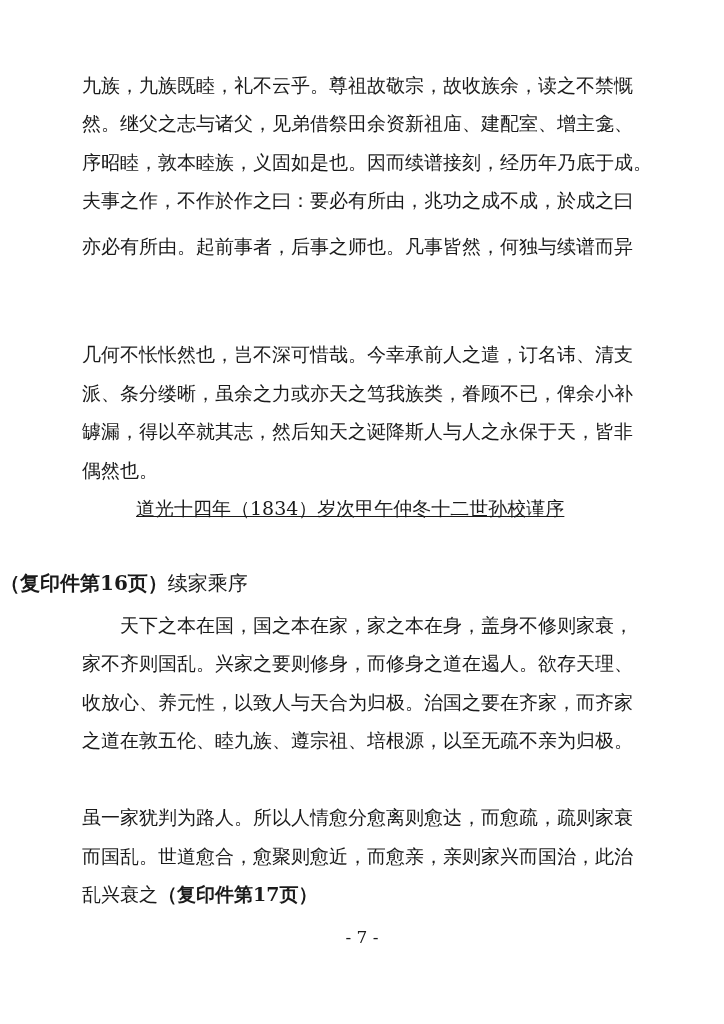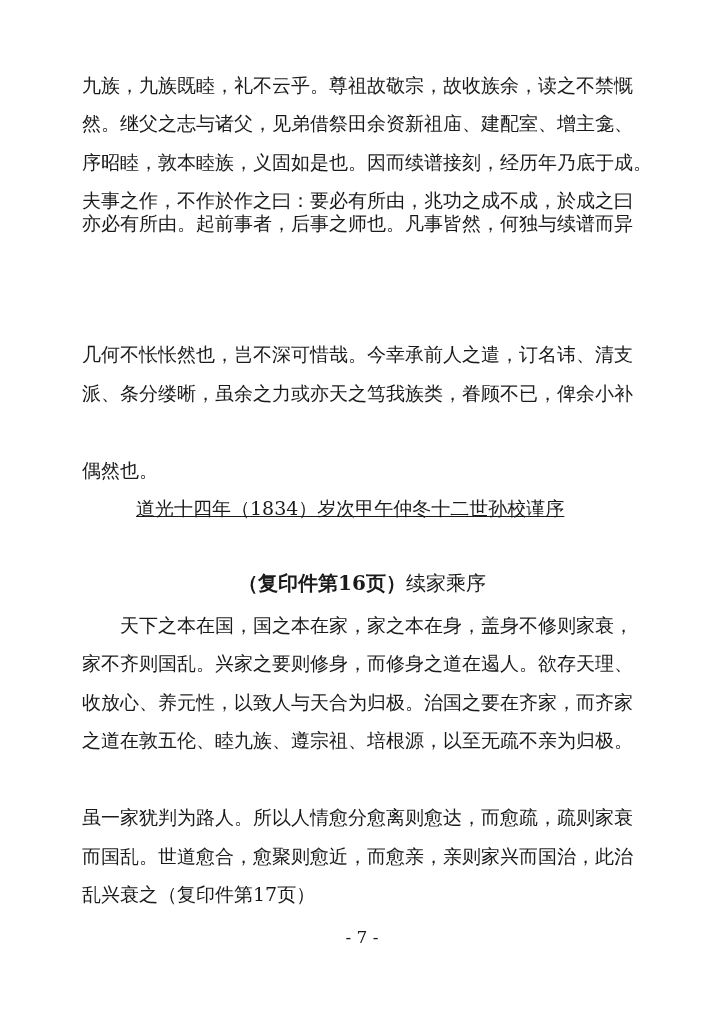--- a/index.html
+++ b/index.html
@@ -2,39 +2,40 @@
 <html><head>
 <meta charset="utf-8">
 <style>
   html, body { margin: 0; padding: 0; background: #ffffff; }
   body { width: 724px; height: 1024px; position: relative; overflow: hidden;
          font-family: "DejaVu Serif", "Liberation Serif", serif; color: #1a1a1a; }
   .page { position: absolute; left: 0; top: 0; width: 724px; height: 1024px; padding-left: 16px; }
   .line { position: absolute; left: 82px; width: 560px; height: 30px; font-size: 19px;
           line-height: 30px; white-space: nowrap; letter-spacing: 0px; }
   .sig { position: absolute; left: 136px; top: 493px; font-size: 19px; line-height: 30px; white-space: nowrap; text-decoration: underline; }
-  .heading { position: absolute; left: 0; width: 724px; top: 568px; text-align: center;
+  .heading { position: absolute; left: 0; width: 724px; top: 568px; 
              font-size: 20px; line-height: 30px; white-space: nowrap; }
   .heading b { font-weight: bold; }
-  .bold { font-weight: normal; }
+  .bold { font-weight: bold; }
   .pagenum { position: absolute; left: 0; width: 724px; top: 925px; text-align: center;
              font-size: 17px; line-height: 24px; }
 </style>
 </head>
 <body>
 
 <div class="page">
 
   <div class="line" style="top:70px">九族，九族既睦，礼不云乎。尊祖故敬宗，故收族余，读之不禁慨</div>
   <div class="line" style="top:108px">然。继父之志与诸父，见弟借祭田余资新祖庙、建配室、增主龛、</div>
   <div class="line" style="top:147px">序昭睦，敦本睦族，义固如是也。因而续谱接刻，经历年乃底于成。</div>
   <div class="line" style="top:185px">夫事之作，不作於作之曰：要必有所由，兆功之成不成，於成之曰</div>
-  <div class="line" style="top:208px">亦必有所由。起前事者，后事之师也。凡事皆然，何独与续谱而异</div>
+  <div class="line" style="top:231px">亦必有所由。起前事者，后事之师也。凡事皆然，何独与续谱而异</div>
   <div class="line" style="top:339px">几何不怅怅然也，岂不深可惜哉。今幸承前人之遣，订名讳、清支</div>
   <div class="line" style="top:378px">派、条分缕晰，虽余之力或亦天之笃我族类，眷顾不已，俾余小补</div>
+  <div class="line" style="top:416px">罅漏，得以卒就其志，然后知天之诞降斯人与人之永保于天，皆非</div>
   <div class="line" style="top:455px">偶然也。</div>
 
   <div class="sig">道光十四年（1834）岁次甲午仲冬十二世孙校谨序</div>
 
   <div class="heading">
     <b>（复印件第16页）</b><span>续家乘序</span>
   </div>
 
   <div class="line" style="top:610px">　　天下之本在国，国之本在家，家之本在身，盖身不修则家衰，</div>
   <div class="line" style="top:648px">家不齐则国乱。兴家之要则修身，而修身之道在遏人。欲存天理、</div>

